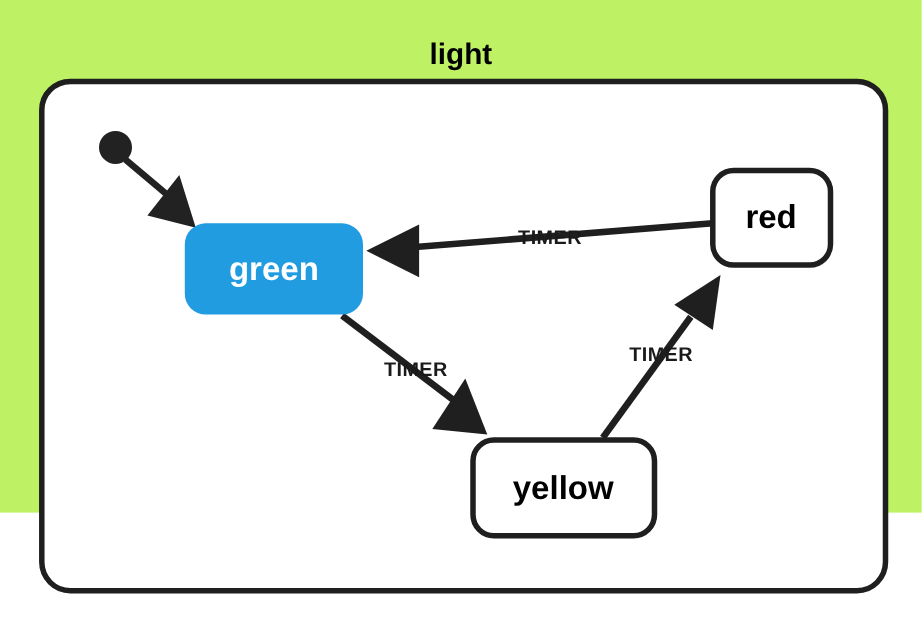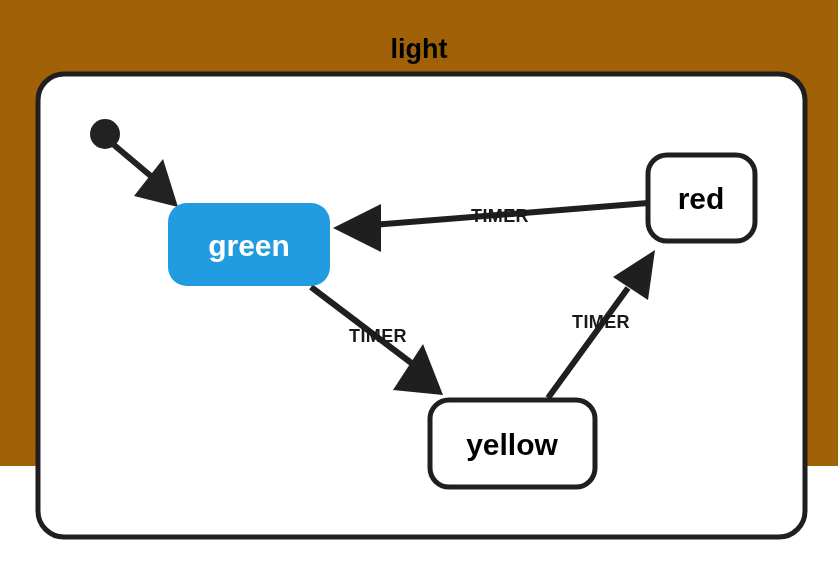--- a/index.html
+++ b/index.html
@@ -11,21 +11,21 @@
   body {
     width: 838px;
     height: 562px;
     font-family: "Liberation Sans", sans-serif;
     overflow: hidden;
   }
   #stage {
     position: relative;
     width: 838px;
     height: 466px;
-    background: #a16207;
+    background: #bef264;
   }
   #diagram-svg {
     position: absolute;
     left: 0;
     top: 0;
     width: 838px;
     height: 562px;
     display: block;
   }
   .machine-title {

